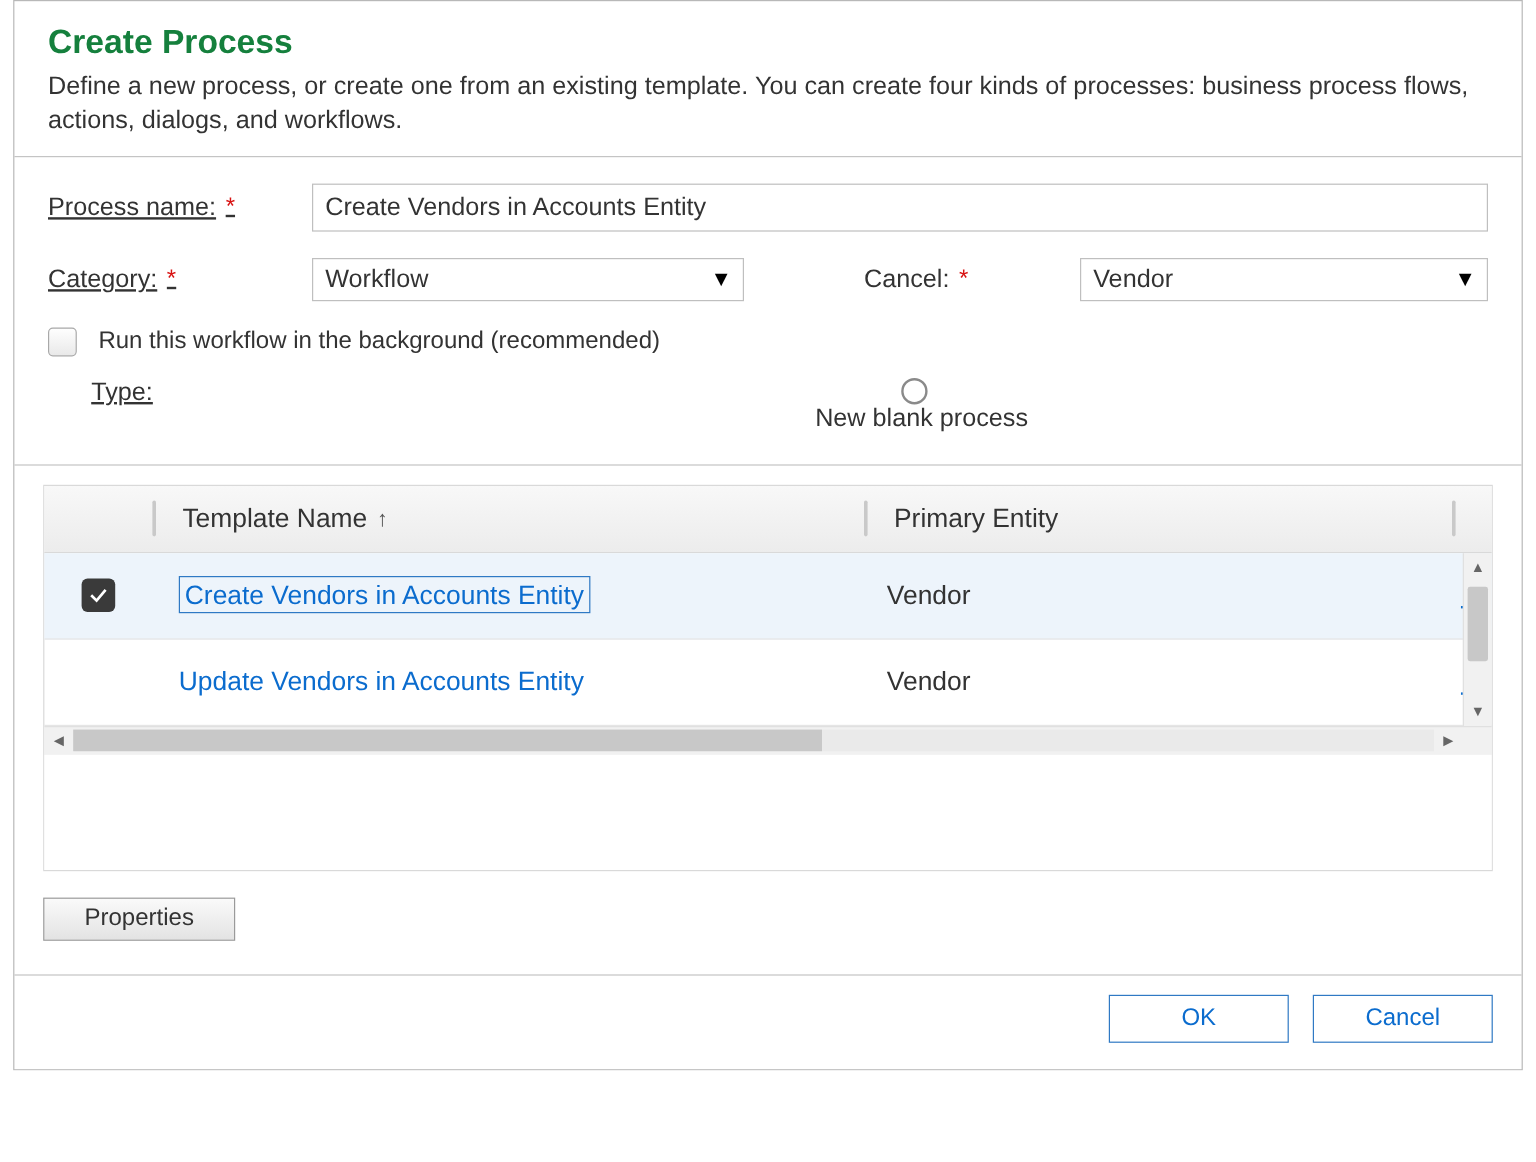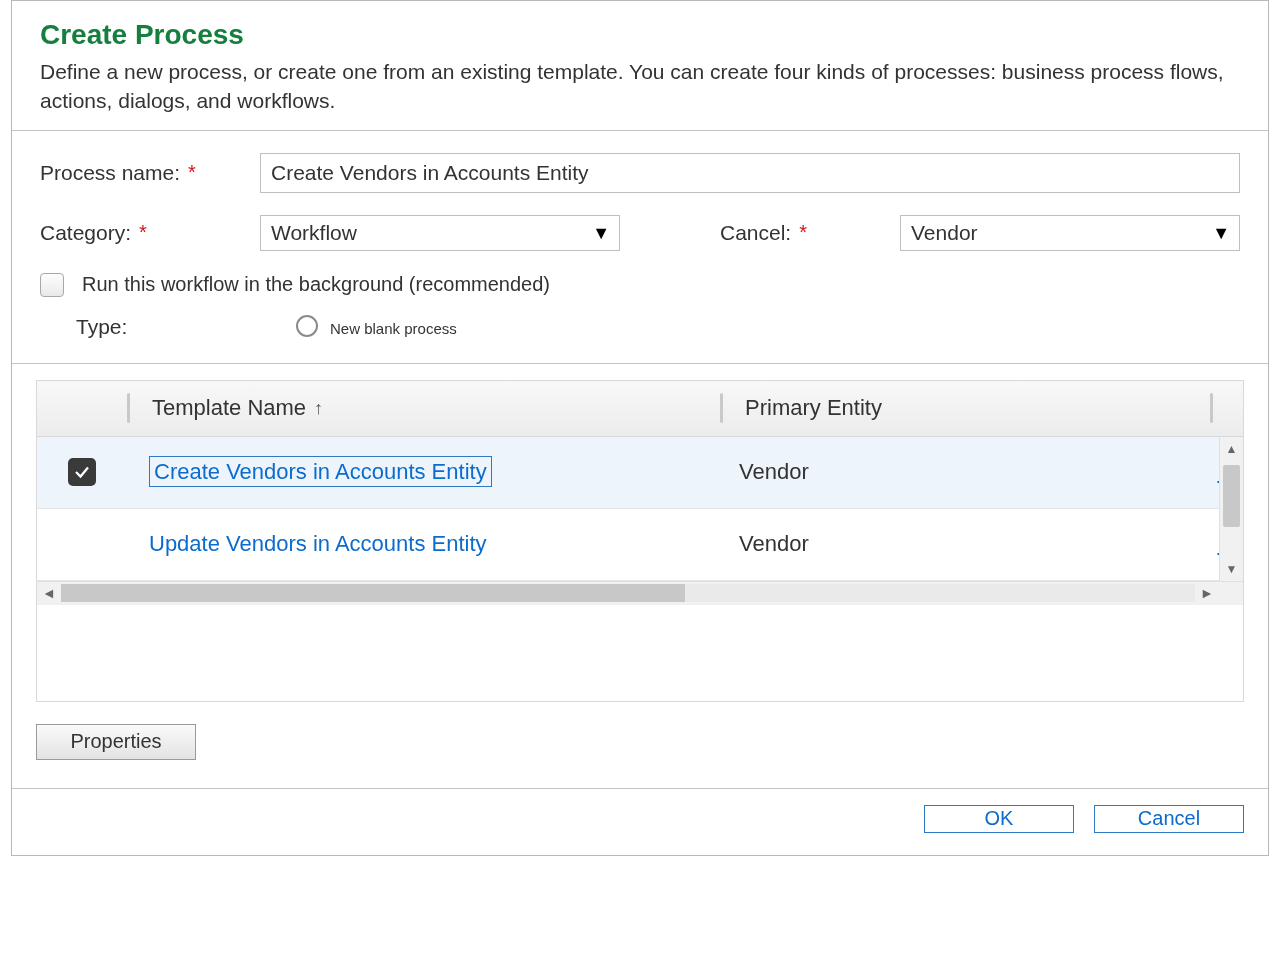--- a/index.html
+++ b/index.html
@@ -43,20 +43,21 @@
     display: flex;
     align-items: center;
     margin-bottom: 22px;
   }
   .label-cell {
     width: 220px;
     display: flex;
     align-items: center;
     font-size: 21px;
     color: #333;
+    text-decoration: underline;
   }
   .req {
     color: #d81313;
     margin-left: 8px;
     font-size: 20px;
   }
   .text-input {
     flex: 1;
     height: 40px;
     border: 1px solid #bfbfbf;
@@ -112,23 +113,24 @@
     align-items: flex-start;
     margin-top: 8px;
     margin-bottom: 10px;
     margin-left: 36px;
   }
   .radio-group {
     flex: 1;
   }
   .radio-line {
     display: flex;
-    align-items: flex-end;
+    align-items: center;
     margin-bottom: 6px;
-    font-size: 15px;
+    font-size: 21px;
+    flex-direction: column;
   }
   .radio {
     width: 22px; height: 22px;
     border: 2px solid #8a8a8a;
     border-radius: 50%;
     margin-right: 12px;
     display: flex;
     align-items: center;
     justify-content: center;
     background: #fff;
@@ -318,21 +320,21 @@
     padding: 16px 24px 22px 24px;
     display: flex;
     justify-content: flex-end;
     gap: 20px;
   }
   .btn-outline {
     border: 1px solid #2f79c4;
     background: #fff;
     color: #0b6cce;
     min-width: 150px;
-    height: 28px;
+    height: 40px;
   }
 </style>
 </head>
 <body>
 
 <div class="dialog">
 
   <div class="header">
     <h1 class="title">Create Process</h1>
     <p class="subtitle">Define a new process, or create one from an existing template. You can create four kinds of processes: business process flows, actions, dialogs, and workflows.</p>

